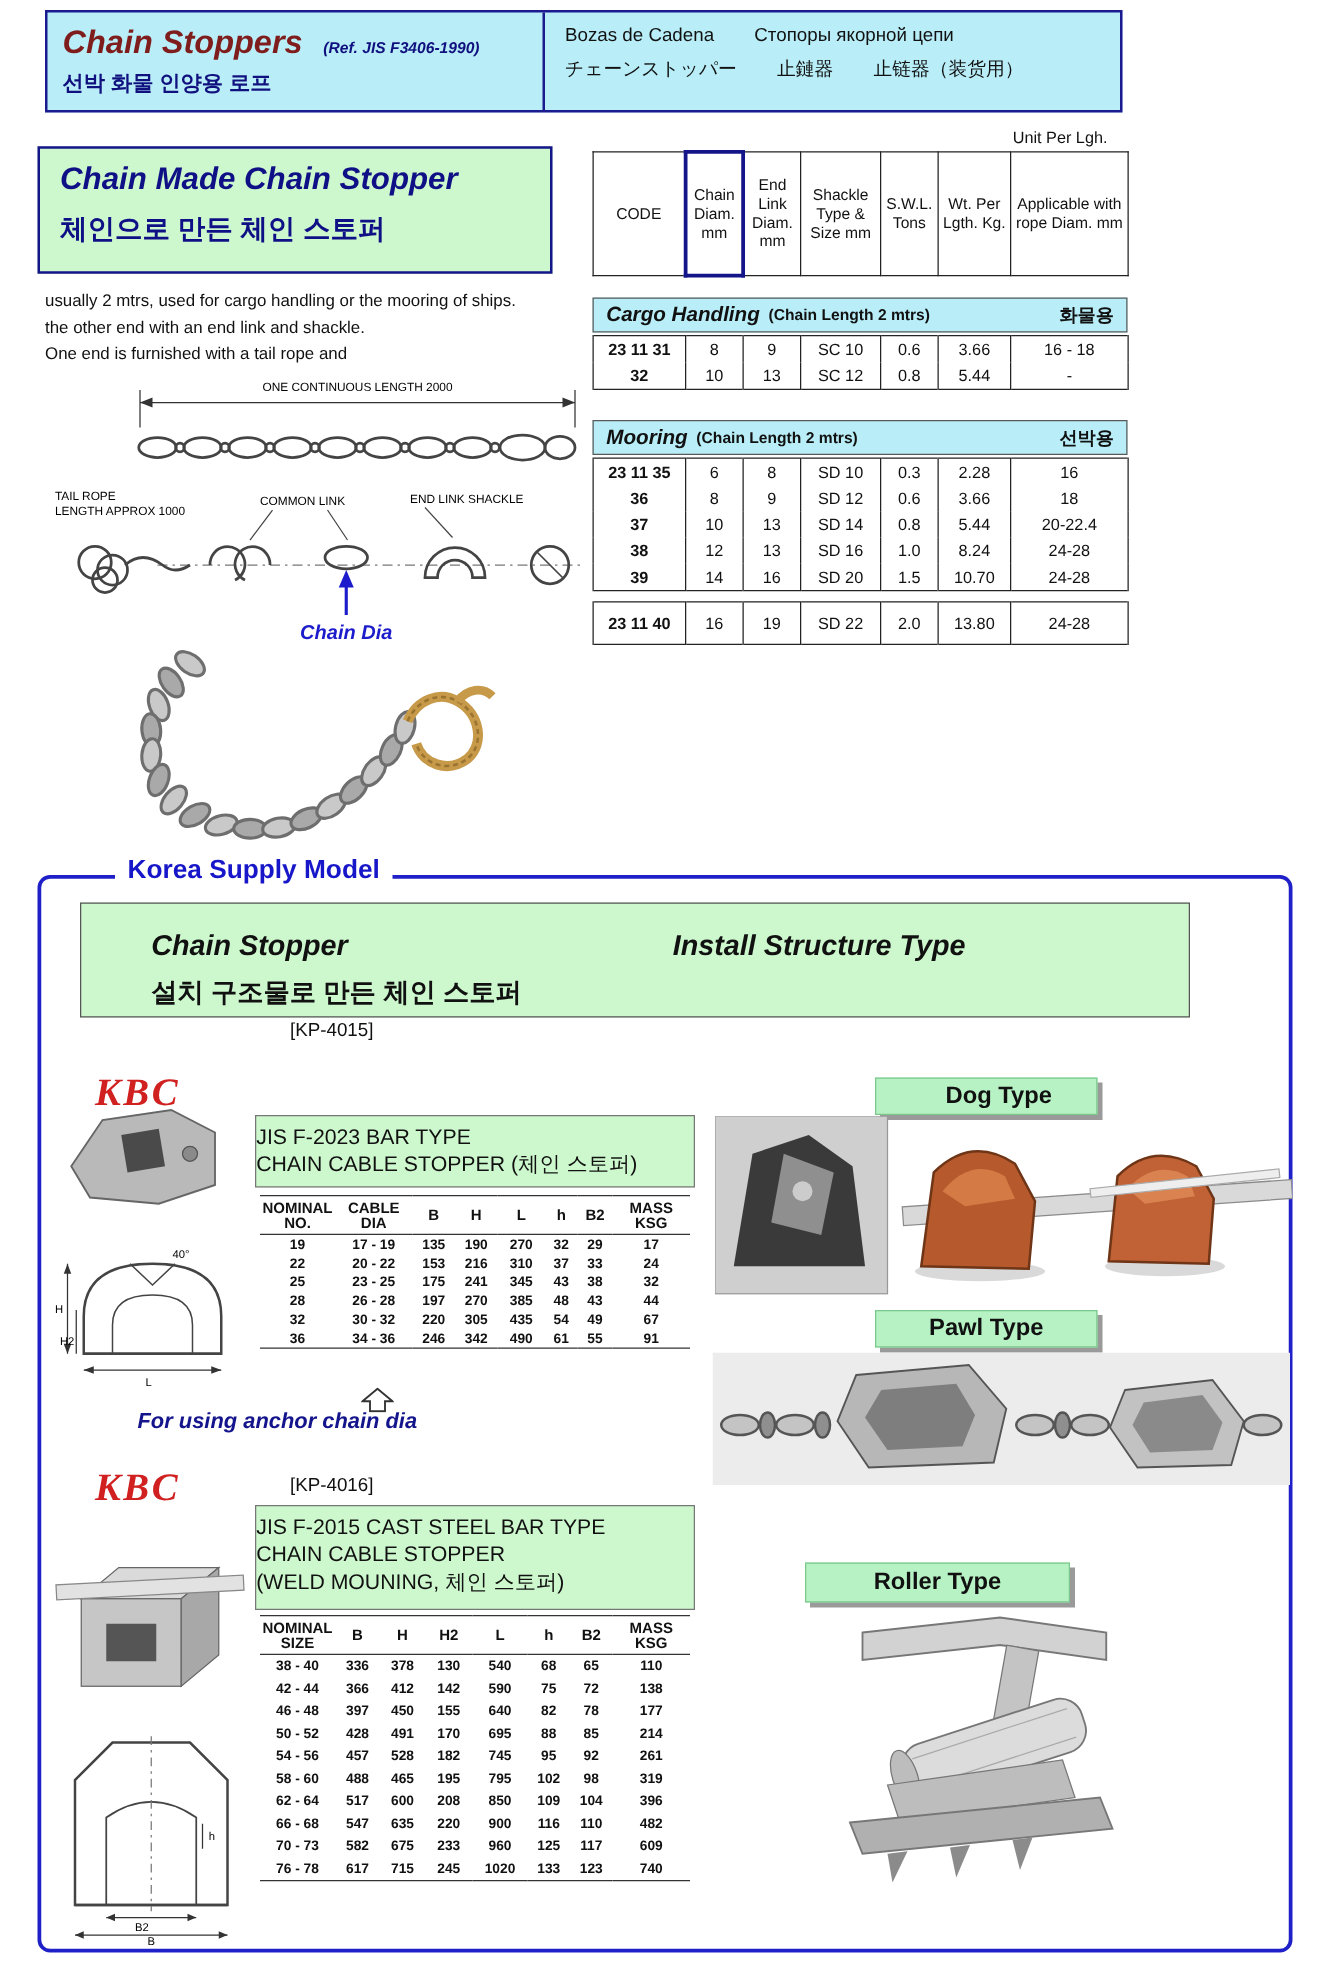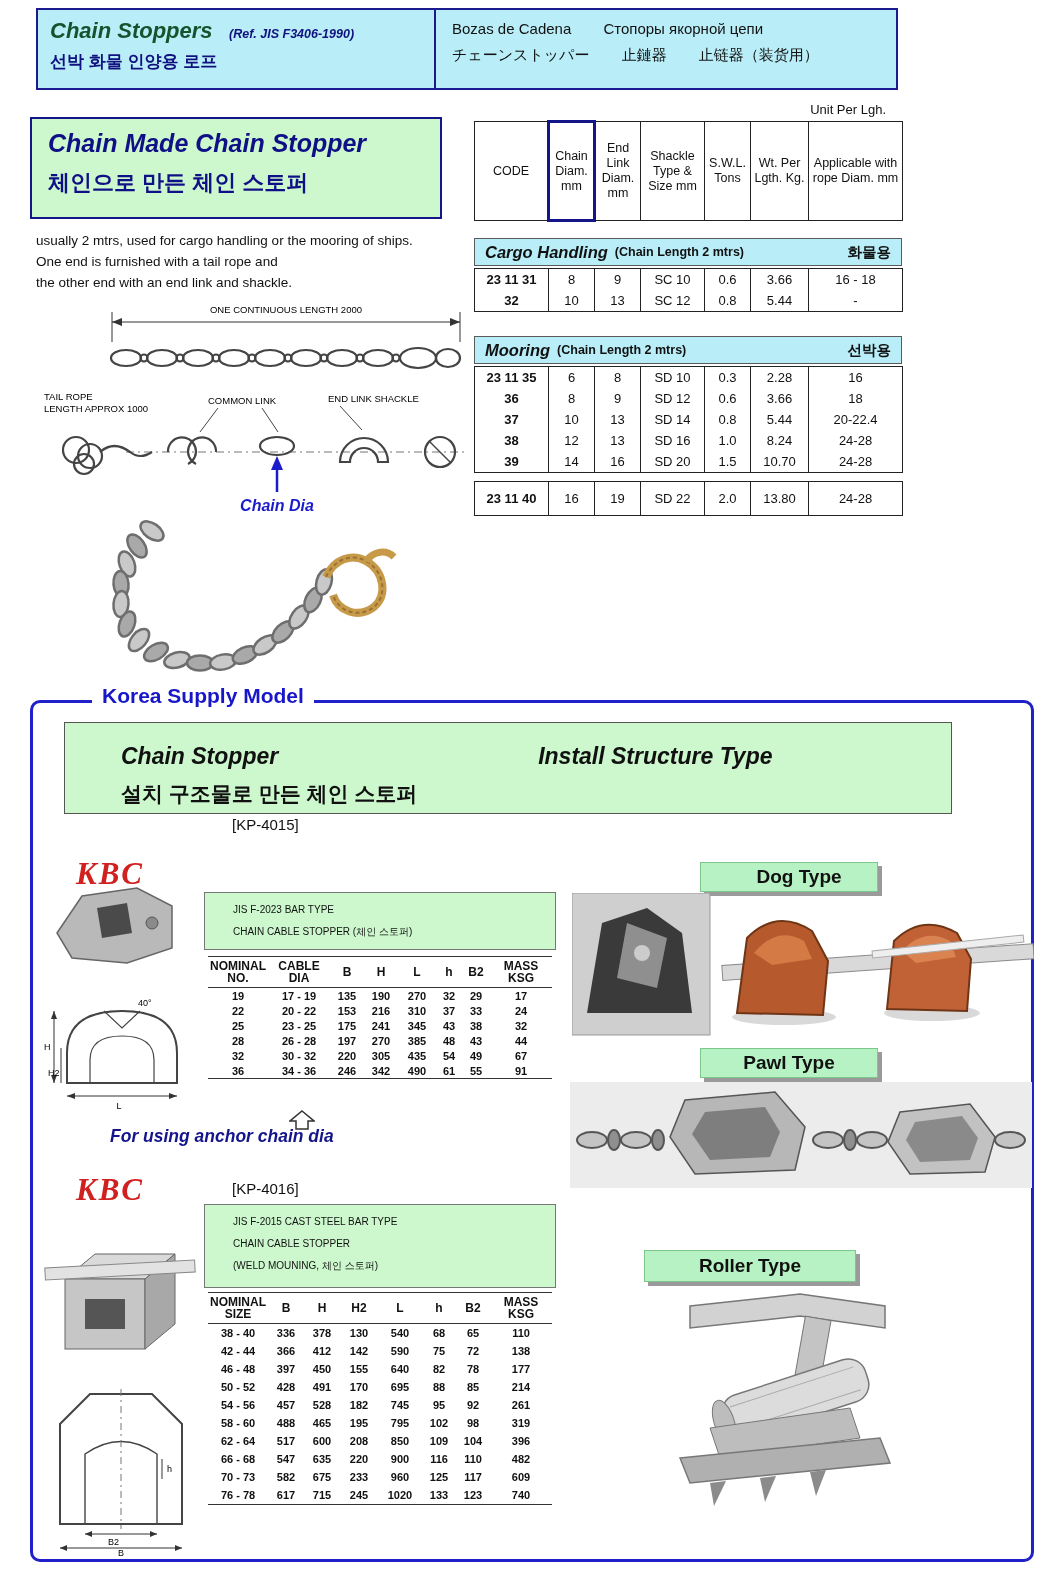--- a/index.html
+++ b/index.html
@@ -5,21 +5,21 @@
   html,body{margin:0;padding:0;background:#fff;}
   .page{position:relative;width:1064px;height:1576px;background:#fff;overflow:hidden;
         font-family:"Liberation Sans",sans-serif;color:#111;}
   .abs{position:absolute;}
 
   
   .hdr{left:36px;top:8px;width:862px;height:82px;background:#b9eef8;border:2px solid #1b1b8f;
        display:flex;box-sizing:border-box;}
   .hdr-left{width:398px;border-right:2px solid #1b1b8f;padding:8px 12px;box-sizing:border-box;}
   .hdr-right{flex:1;padding:10px 16px;font-size:15px;}
-  .h-title{font-style:italic;font-weight:700;font-size:22px;color:#14532d;}
+  .h-title{font-style:italic;font-weight:700;font-size:26px;color:#7f1d1d;}
   .h-ref{font-style:italic;font-weight:700;font-size:12.5px;color:#10107e;margin-left:12px;}
   .h-kr{font-weight:700;font-size:17px;color:#10107e;margin-top:6px;}
   .hdr-right .rline{margin-bottom:9px;}
   .hdr-right span{margin-right:28px;}
 
   .unit-lbl{left:760px;top:102px;width:126px;text-align:right;font-size:13px;}
 
   
   .gbox{background:#cdf8cd;box-sizing:border-box;}
   .gbox-main{left:30px;top:117px;width:412px;height:102px;border:2.5px solid #15158a;padding:10px 16px;}
@@ -51,21 +51,21 @@
   .klabel{left:92px;top:684px;background:#fff;padding:0 10px;color:#1717c9;font-weight:700;font-size:21px;}
   .ginstall{left:64px;top:722px;width:888px;height:92px;border:1.5px solid #555;padding:20px 0;}
   .gi-row1{display:flex;padding-left:56px;}
   .gi-en{font-style:italic;font-weight:700;font-size:23px;}
   .gi-type{font-style:italic;font-weight:700;font-size:23px;margin-left:260px;}
   .gi-kr{font-weight:700;font-size:21px;padding-left:56px;margin-top:10px;}
 
   .kbc{color:#d02020;font-weight:900;font-style:italic;font-size:31px;letter-spacing:2px;
        font-family:"Liberation Serif",serif;}
   .kpcode{font-size:15px;}
-  .gsub{border:1px solid #777;padding:6px 28px;font-size:10px;line-height:22px;}
+  .gsub{border:1px solid #777;padding:6px 0;font-size:17px;line-height:22px;}
 
   table.kp{border-collapse:collapse;table-layout:fixed;width:344px;border-bottom:1.6px solid #333;}
   table.kp th{font-size:12px;font-weight:700;line-height:12px;padding:3px 0;text-align:center;
               border-top:1.6px solid #333;border-bottom:1.6px solid #333;vertical-align:middle;}
   table.kp td{font-size:11px;font-weight:700;text-align:center;}
   table.kp15 td{padding:1.5px 0;}
   table.kp16 td{padding:3px 0;}
 
   .note-blue{font-style:italic;font-weight:700;font-size:17.5px;color:#14148c;}
 
@@ -102,22 +102,22 @@
 
   <div class="abs unit-lbl">Unit Per Lgh.</div>
 
   <div class="abs gbox gbox-main">
     <div class="g-t1">Chain Made Chain  Stopper</div>
     <div class="g-t2">체인으로 만든 체인 스토퍼</div>
   </div>
 
   <div class="abs desc">
     <div>usually 2 mtrs,    used for  cargo  handling or the mooring of ships.</div>
+    <div>the other end with an end link and shackle.</div>
     <div>One end is furnished with a  tail rope and</div>
-    <div>the other end with an end link and shackle.</div>
   </div>
 
   <svg class="abs" style="left:40px;top:300px;" width="432" height="218">
 
     <line x1="72" y1="22" x2="420" y2="22" stroke="#333" stroke-width="1"></line>
     <polygon points="72,22 82,18 82,26" fill="#333"></polygon>
     <polygon points="420,22 410,18 410,26" fill="#333"></polygon>
     <line x1="72" y1="12" x2="72" y2="42" stroke="#333" stroke-width="1"></line>
     <line x1="420" y1="12" x2="420" y2="42" stroke="#333" stroke-width="1"></line>
     <text x="246" y="13" font-size="9.5" text-anchor="middle">ONE CONTINUOUS LENGTH 2000</text>

